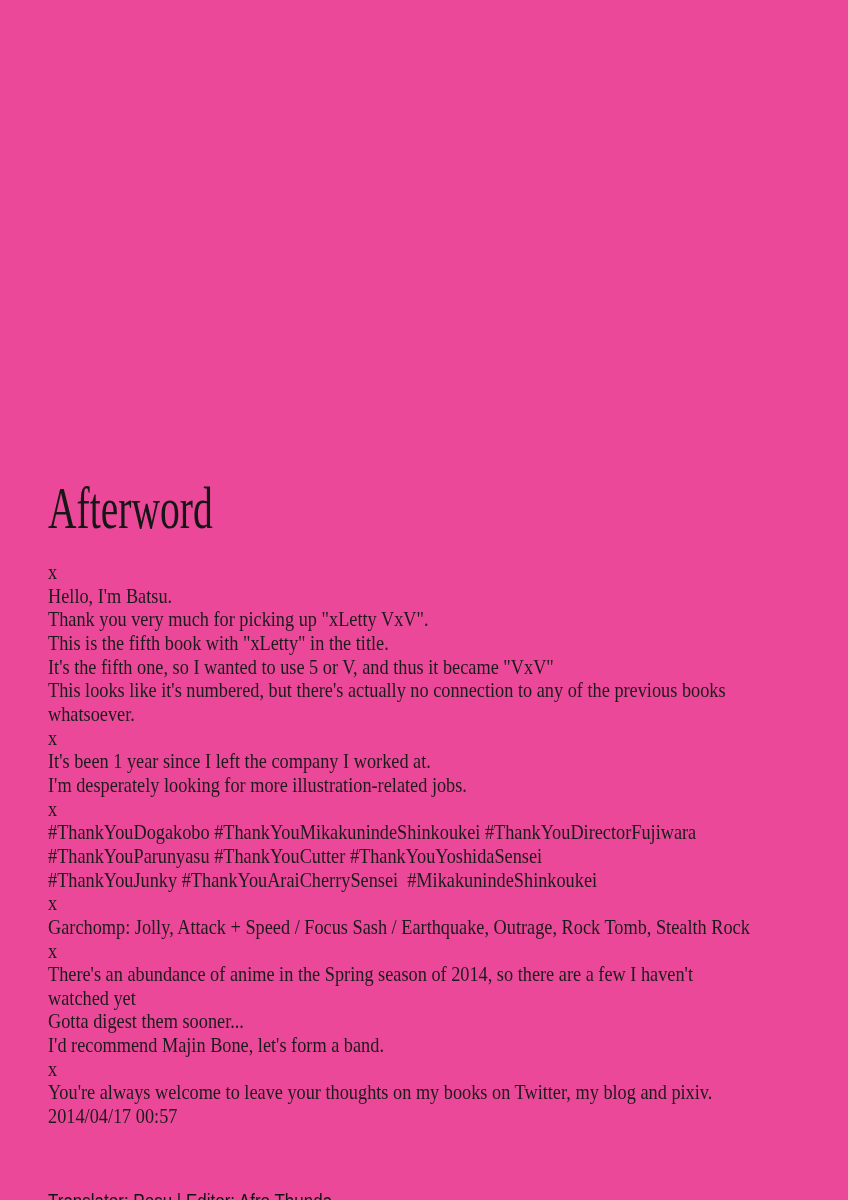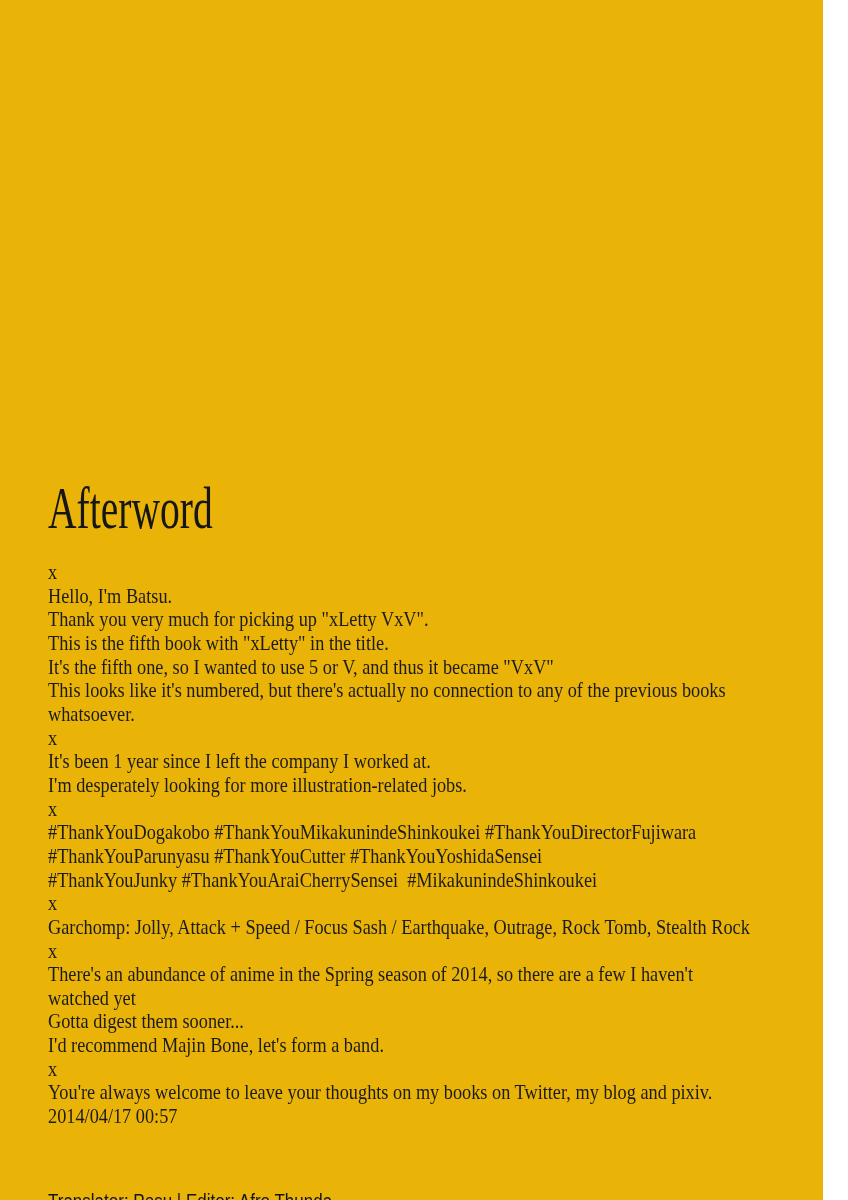--- a/index.html
+++ b/index.html
@@ -2,27 +2,26 @@
 <html><head>
   <meta charset="utf-8">
   <style>
     html, body {
       margin: 0;
       padding: 0;
       background: #ffffff;
     }
     .page {
       position: relative;
-      width: 779px;
+      width: 848px;
       height: 1200px;
-      background: #eab308;
+      background: #ec4899;
       overflow: hidden;
       color: #1a1a1a;
       font-family: "Liberation Serif", serif;
-      padding-left: 44px;
     }
     .title {
       position: absolute;
       left: 48px;
       top: 478px;
       margin: 0;
       font-size: 59px;
       font-weight: normal;
       line-height: 60px;
       letter-spacing: 0px;

